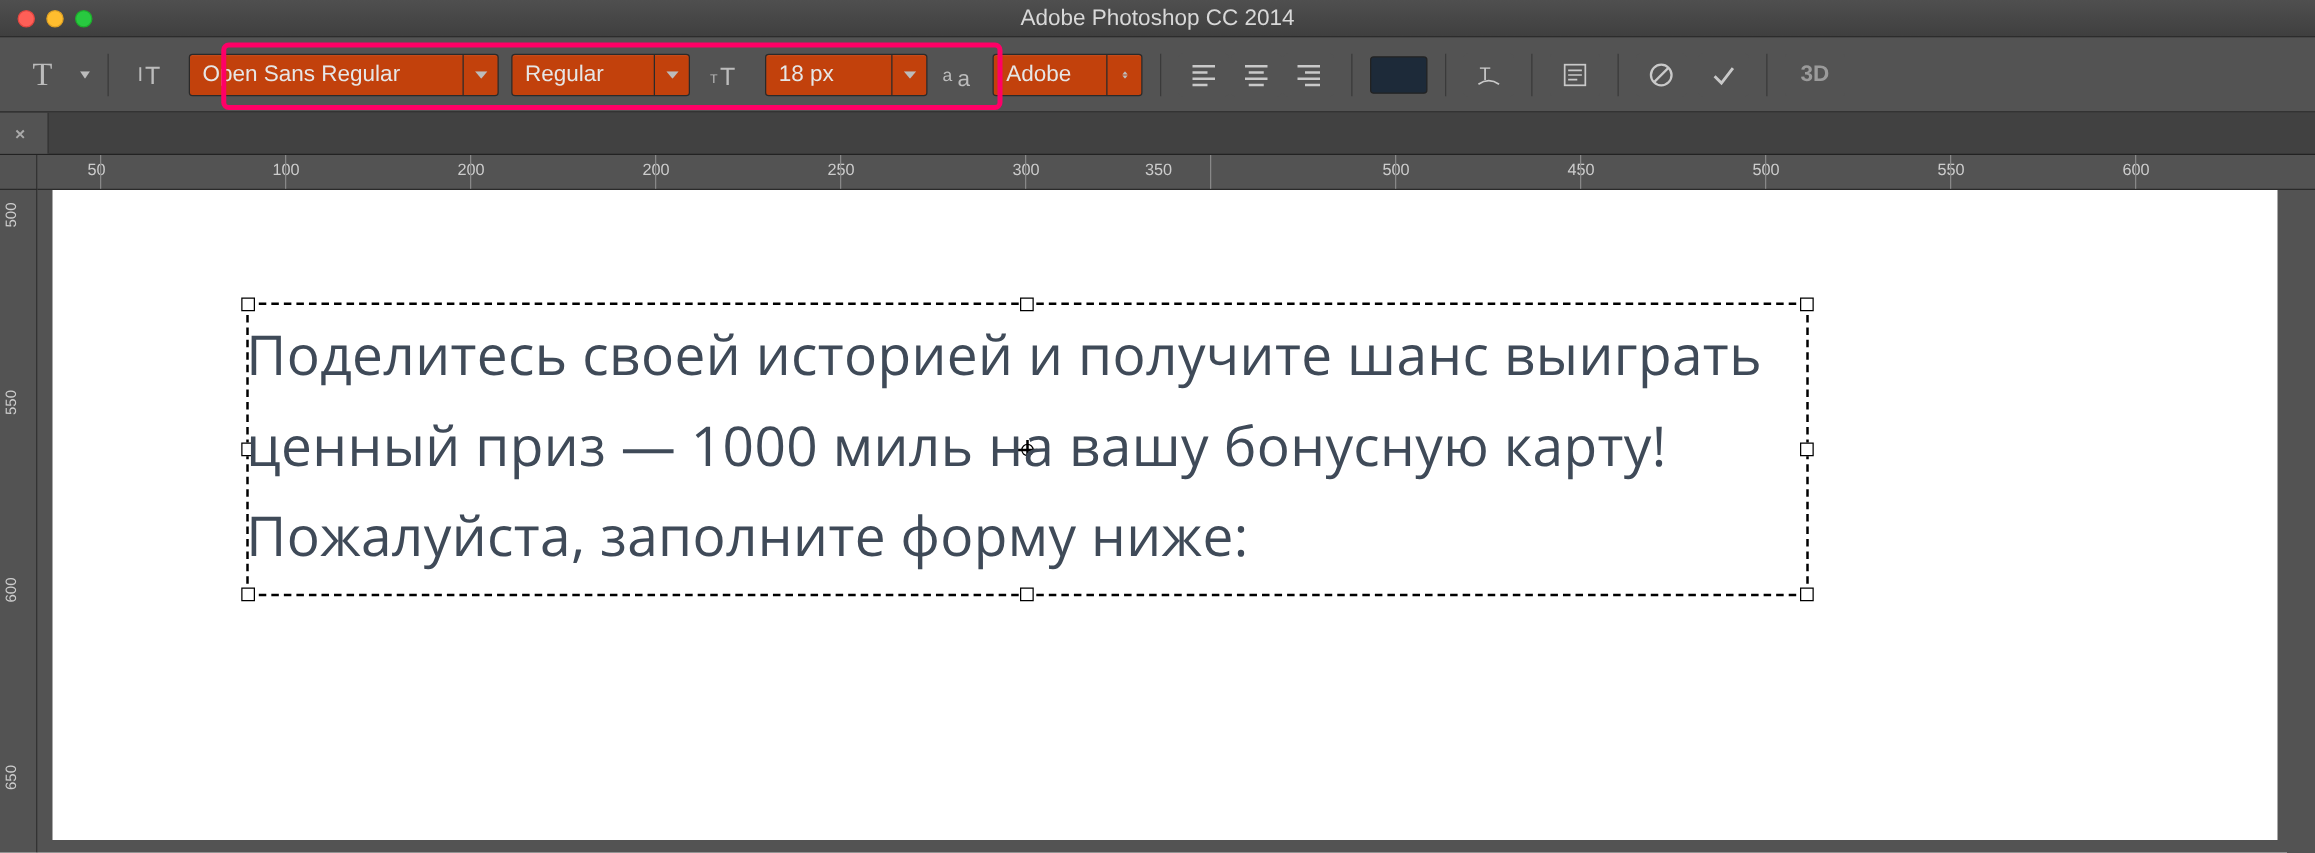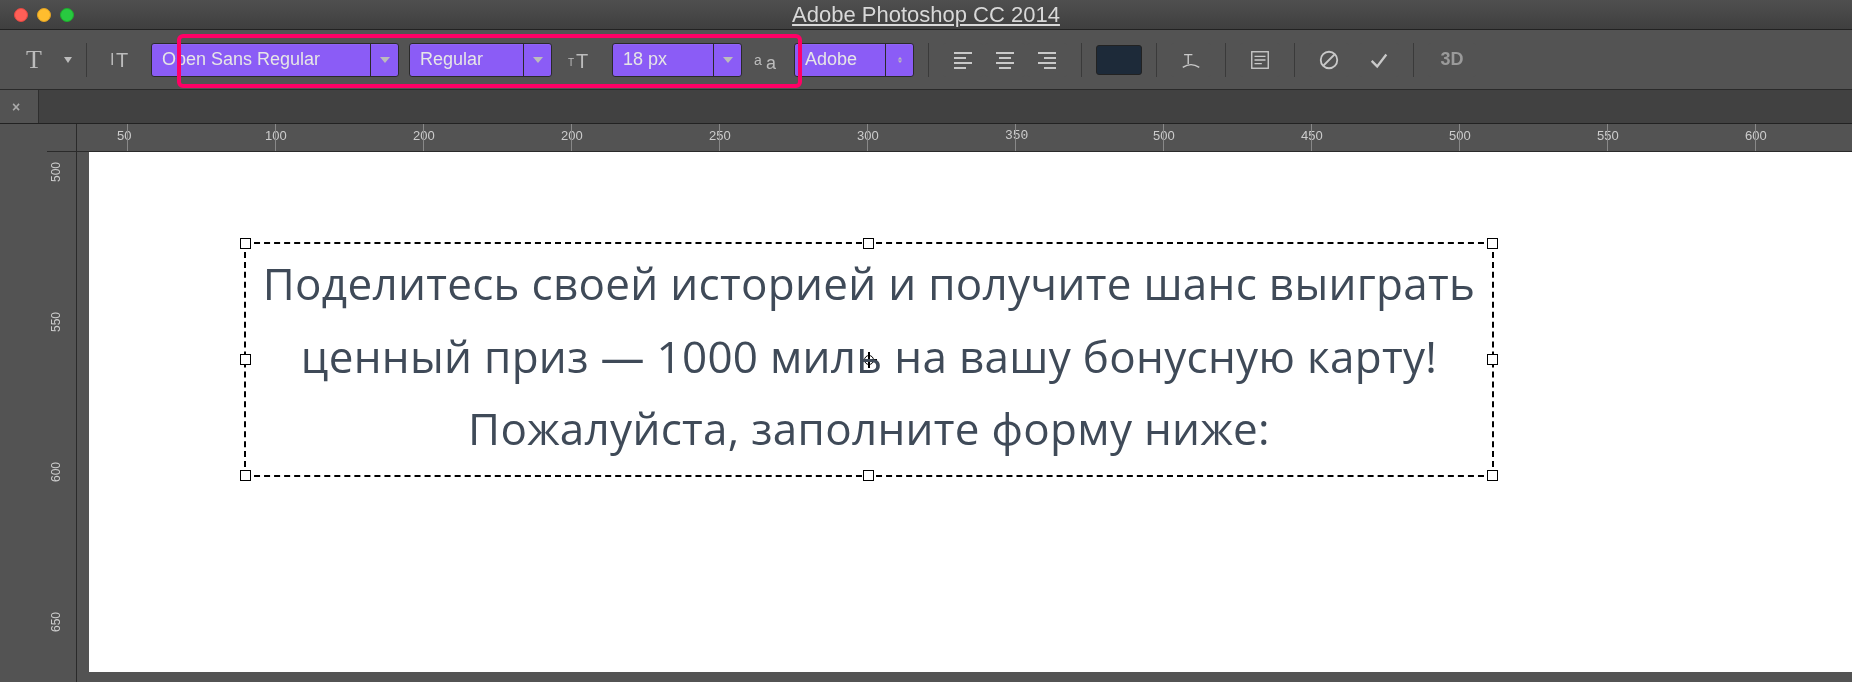--- a/index.html
+++ b/index.html
@@ -5,48 +5,48 @@
 * { margin: 0; padding: 0; box-sizing: border-box; font-family: -apple-system, "Helvetica Neue", Arial, sans-serif; }
 body { width: 1852px; height: 682px; background: #535353; overflow: hidden; }
 
 
 .titlebar { height: 30px; background: linear-gradient(#4f4f4f,#3f3f3f); display: flex; align-items: center; position: relative; border-bottom: 1px solid #222; }
 .traffic { display: flex; gap: 9px; padding-left: 14px; }
 .traffic span { width: 14px; height: 14px; border-radius: 50%; display: block; }
 .tl-close { background: #ff5f57; border: 1px solid #e24640; }
 .tl-min { background: #ffbd2e; border: 1px solid #dfa123; }
 .tl-max { background: #28c940; border: 1px solid #1dad2b; }
-.titlebar-title { position: absolute; left: 50%; transform: translateX(-50%); color: #d8d8d8; font-size: 22px; font-weight: 400; text-decoration: underline; }
+.titlebar-title { position: absolute; left: 50%; transform: translateX(-50%); color: #d8d8d8; font-size: 18px; font-weight: 400; }
 
 
 .optbar { height: 60px; background: #535353; display: flex; align-items: center; padding: 0 14px; gap: 10px; border-bottom: 1px solid #2a2a2a; position: relative; }
 .tool-ico { color: #bcbcbc; width: 40px; height: 40px; display: flex; align-items: center; justify-content: center; font-family: Georgia, serif; font-size: 26px; }
 .tool-ico.small { font-size: 22px; }
 .divider { width: 1px; height: 34px; background: #3a3a3a; margin: 0 4px; }
 .highlight-box { position: absolute; left: 177px; top: 4px; width: 625px; height: 54px; border: 4px solid #ff0066; border-radius: 6px; pointer-events: none; }
-.dropdown { background: #8b5cf6; border: 1px solid #2a2a2a; border-radius: 3px; height: 34px; display: flex; align-items: center; color: #e6e6e6; font-size: 18px; position: relative; box-shadow: inset 0 1px 0 rgba(255,255,255,0.05); }
+.dropdown { background: #c2410c; border: 1px solid #2a2a2a; border-radius: 3px; height: 34px; display: flex; align-items: center; color: #e6e6e6; font-size: 18px; position: relative; box-shadow: inset 0 1px 0 rgba(255,255,255,0.05); }
 .dropdown .val { padding: 0 10px; flex: 1; }
 .dropdown .arrow { width: 28px; height: 100%; display: flex; align-items: center; justify-content: center; border-left: 1px solid #2a2a2a; color: #bcbcbc; }
 .dropdown .arrow svg { width: 10px; height: 6px; }
 .dd-font { width: 248px; }
 .dd-style { width: 143px; }
 .dd-size { width: 130px; }
 .dd-aa { width: 120px; }
 .icon-btn { width: 40px; height: 34px; background: #535353; display: flex; align-items: center; justify-content: center; color: #c9c9c9; border-radius: 3px; }
 .icon-btn svg { width: 22px; height: 22px; }
 .align-group { display: flex; gap: 2px; }
 .color-swatch { width: 46px; height: 30px; background: #1d2a39; border: 1px solid #222; border-radius: 3px; }
 
 
 .doctab-row { height: 34px; background: #414141; display: flex; align-items: stretch; border-bottom: 1px solid #222; }
 .doctab { display: flex; align-items: center; background: #535353; padding: 0 18px 0 12px; gap: 10px; color: #d6d6d6; font-size: 17px; font-weight: 600; border-right: 1px solid #2e2e2e; }
 .doctab .x { color: #aaa; font-size: 14px; }
 
 
-.workarea { display: flex; height: calc(682px - 30px - 60px - 34px); padding-left: 47px; }
+.workarea { display: flex; height: calc(682px - 30px - 60px - 34px); }
 .ruler-v { width: 30px; background: #535353; position: relative; border-right: 1px solid #2a2a2a; }
 .ruler-v .lbl { position: absolute; color: #ccc; font-size: 12px; writing-mode: vertical-rl; transform: rotate(180deg); left: 2px; }
 .rightcol { flex: 1; display: flex; flex-direction: column; }
 .ruler-h { height: 28px; background: #535353; position: relative; border-bottom: 1px solid #2a2a2a; }
 .ruler-h .tick { position: absolute; top: 0; height: 100%; border-left: 1px solid #888; }
 .ruler-h .lbl { position: absolute; color: #ccc; font-size: 13px; top: 4px; }
 .ruler-corner { width: 30px; height: 28px; background: #535353; border-right: 1px solid #2a2a2a; border-bottom: 1px solid #2a2a2a; }
 
 .canvas-wrap { flex: 1; background: #535353; padding: 0 0 0 12px; overflow: hidden; position: relative; }
 .canvas { background: #fff; width: 1780px; height: 520px; position: relative; margin-top: 0; }
@@ -57,21 +57,21 @@
 .h-tl { left: -6px; top: -6px; } .h-tr { right: -6px; top: -6px; }
 .h-bl { left: -6px; bottom: -6px; } .h-br { right: -6px; bottom: -6px; }
 .h-ml { left: -6px; top: calc(50% - 6px); } .h-mr { right: -6px; top: calc(50% - 6px); }
 .h-mt { left: calc(50% - 6px); top: -6px; } .h-mb { left: calc(50% - 6px); bottom: -6px; }
 .center-mark { position: absolute; left: calc(50% - 8px); top: calc(50% - 8px); width: 16px; height: 16px; }
 .center-mark::before, .center-mark::after { content:''; position:absolute; background:#000; }
 .center-mark::before { left:7px; top:0; width:2px; height:16px; }
 .center-mark::after { top:7px; left:0; height:2px; width:16px; }
 .center-mark .ring { position:absolute; left:3px; top:3px; width:10px; height:10px; border:1.5px solid #000; border-radius:50%; }
 
-.canvas-text { position: absolute; left: 155px; top: 95px; width: 1250px; text-align: center; color: #3f4a58; font-size: 44px; line-height: 1.65; font-weight: 400; letter-spacing: 0.3px; font-family: "Open Sans", -apple-system, Arial, sans-serif; }
+.canvas-text { position: absolute; left: 155px; top: 95px; width: 1250px; text-align: left; color: #3f4a58; font-size: 44px; line-height: 1.65; font-weight: 400; letter-spacing: 0.3px; font-family: "Open Sans", -apple-system, Arial, sans-serif; }
 
 .arrow-down { fill:#bcbcbc; }
 </style>
 </head>
 <body>
 
 <div class="titlebar">
   <div class="traffic">
     <span class="tl-close"></span>
     <span class="tl-min"></span>
@@ -221,21 +221,21 @@
         <div class="lbl" style="left: 188px;">100</div>
         <div class="tick" style="left: 198px;"></div>
         <div class="lbl" style="left: 336px;">200</div>
         <div class="tick" style="left: 346px;"></div>
         <div class="lbl" style="left: 484px;">200</div>
         <div class="tick" style="left: 494px;"></div>
         <div class="lbl" style="left: 632px;">250</div>
         <div class="tick" style="left: 642px;"></div>
         <div class="lbl" style="left: 780px;">300</div>
         <div class="tick" style="left: 790px;"></div>
-        <div class="lbl" style="left: 928px; font-family: Liberation Mono, monospace;">350</div>
+        <div class="lbl" style="left: 886px;">350</div>
         <div class="tick" style="left: 938px;"></div>
         <div class="lbl" style="left: 1076px;">500</div>
         <div class="tick" style="left: 1086px;"></div>
         <div class="lbl" style="left: 1224px;">450</div>
         <div class="tick" style="left: 1234px;"></div>
         <div class="lbl" style="left: 1372px;">500</div>
         <div class="tick" style="left: 1382px;"></div>
         <div class="lbl" style="left: 1520px;">550</div>
         <div class="tick" style="left: 1530px;"></div>
         <div class="lbl" style="left: 1668px;">600</div>

